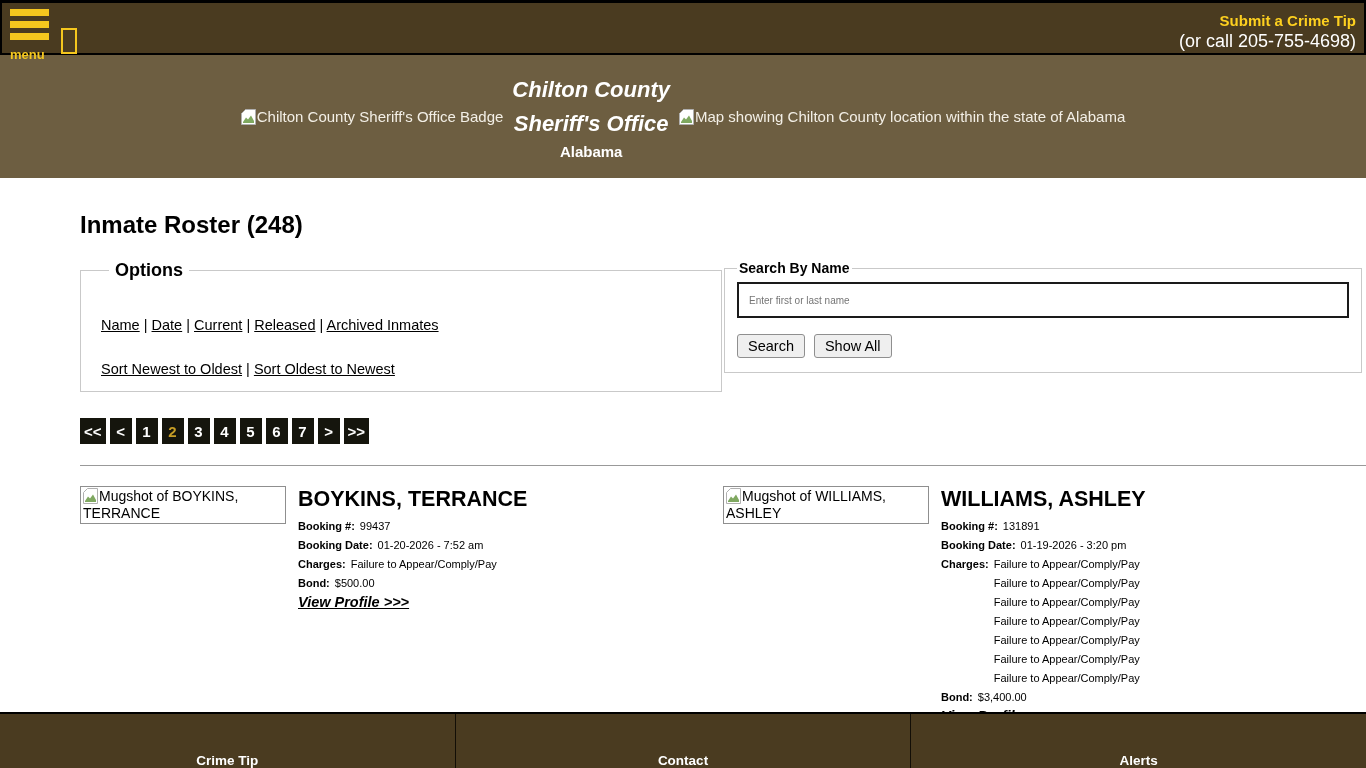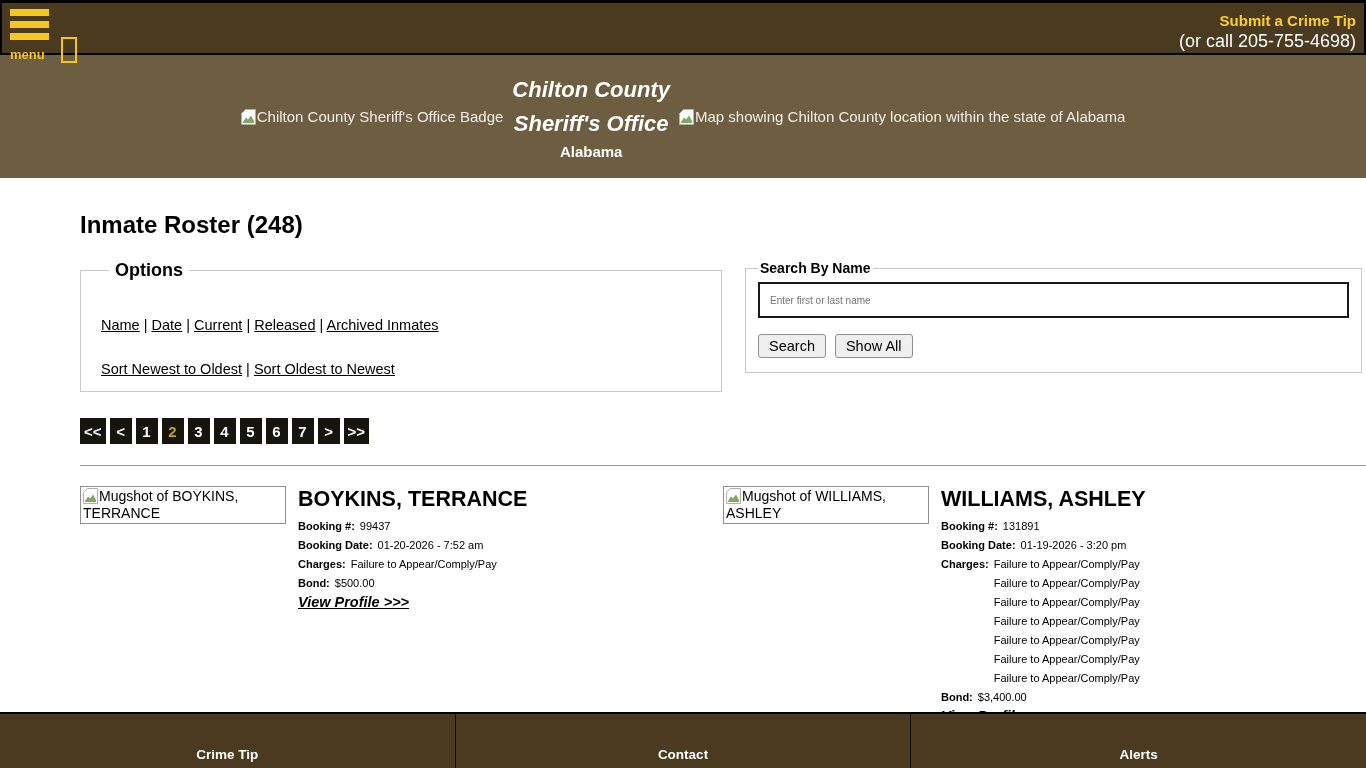--- a/index.html
+++ b/index.html
@@ -15,21 +15,21 @@
   .topbar {
     height: 55px;
     background: #4a3b20;
     border: 2px solid #000;
     border-top-width: 3px;
     display: flex;
     justify-content: space-between;
     align-items: flex-start;
     padding: 6px 8px 0 8px;
   }
-  .topbar-left { display: flex; align-items: flex-end; gap: 12px; }
+  .topbar-left { display: flex; align-items: center; gap: 12px; }
   .menu-btn { cursor: pointer; display: inline-block; }
   .menu-bars { width: 39px; }
   .menu-bar { height: 7px; background: #f5c71e; margin-bottom: 5px; }
   .menu-label { color: #f5c71e; font-size: 13px; font-weight: bold; line-height: 13px; }
   .tofu-box {
     width: 16px; height: 26px;
     border: 2px solid #f5c71e;
     margin-top: 9px;
     display: inline-block;
   }
@@ -50,21 +50,21 @@
   .broken-img { font-size: 15px; color: #f3efe6; }
   .broken-img svg { vertical-align: -3px; margin-right: 1px; }
   .site-title-block { text-align: center; color: #ffffff; padding: 0 2px; }
   .site-title { font-size: 22px; font-weight: bold; font-style: italic; line-height: 34px; white-space: nowrap; }
   .site-subtitle { font-size: 15px; font-weight: bold; margin-top: 2px; }
 
   
   .main { padding: 0 0 12px 80px; }
   .page-title { font-size: 24px; font-weight: bold; color: #000; margin-top: 33px; }
 
-  .boxes-row { display: flex; margin-top: 21px; gap: 23px; }
+  .boxes-row { display: flex; margin-top: 21px; gap: 2px; }
   fieldset {
     border: 1px solid #c9c9c9;
     padding: 8px 20px 14px 20px;
   }
   .options-box { width: 642px; min-height: 120px; }
   .options-box legend { font-size: 18px; font-weight: bold; padding: 0 6px; margin-left: 8px; }
   .search-box { flex: 1; margin-right: 4px; align-self: flex-start; padding: 4px 12px 14px 12px; }
   .search-box legend { font-size: 14px; font-weight: bold; padding: 0 2px; }
 
   .link-line { font-size: 14.5px; margin-top: 28px; }
@@ -147,21 +147,20 @@
     height: 56px;
     background: #4a3b20;
     border-top: 2px solid #000;
     display: flex;
   }
   .footer-col {
     flex: 1;
     display: flex;
     align-items: flex-end;
     justify-content: center;
-    padding-bottom: 6px;
   }
   .footer-col + .footer-col { border-left: 1px solid #120e06; }
   .footer-heading { color: #fff; font-size: 13.5px; font-weight: bold; }
 </style>
 </head>
 <body>
 
 <div class="topbar">
   <div class="topbar-left">
     <div class="menu-btn">

